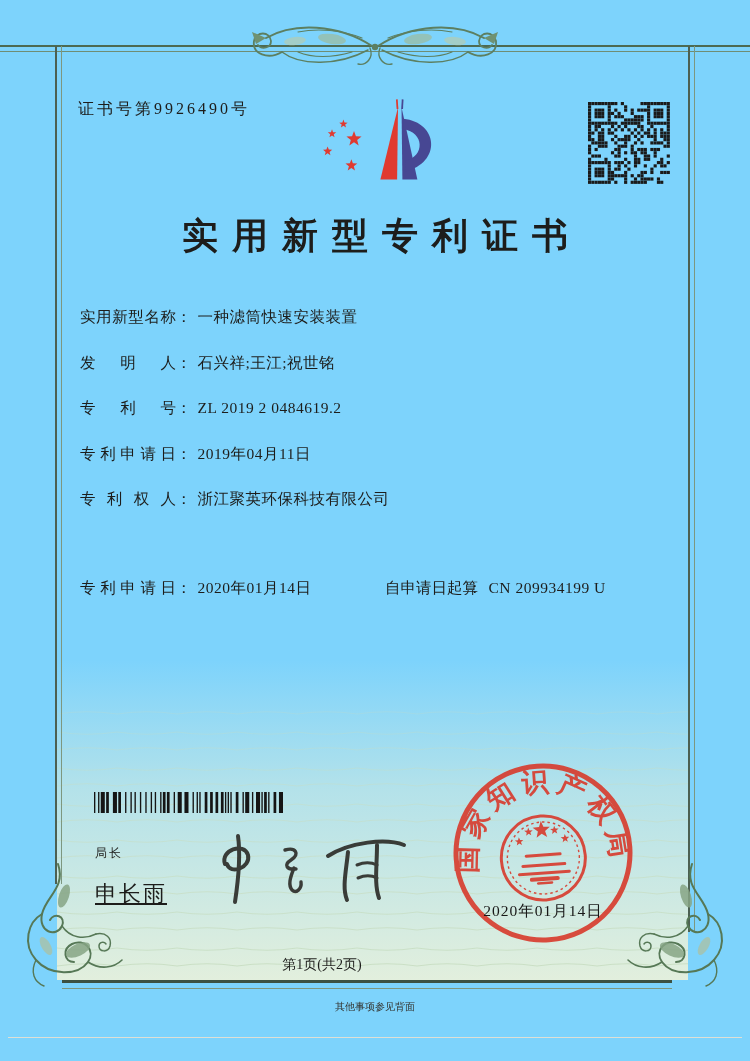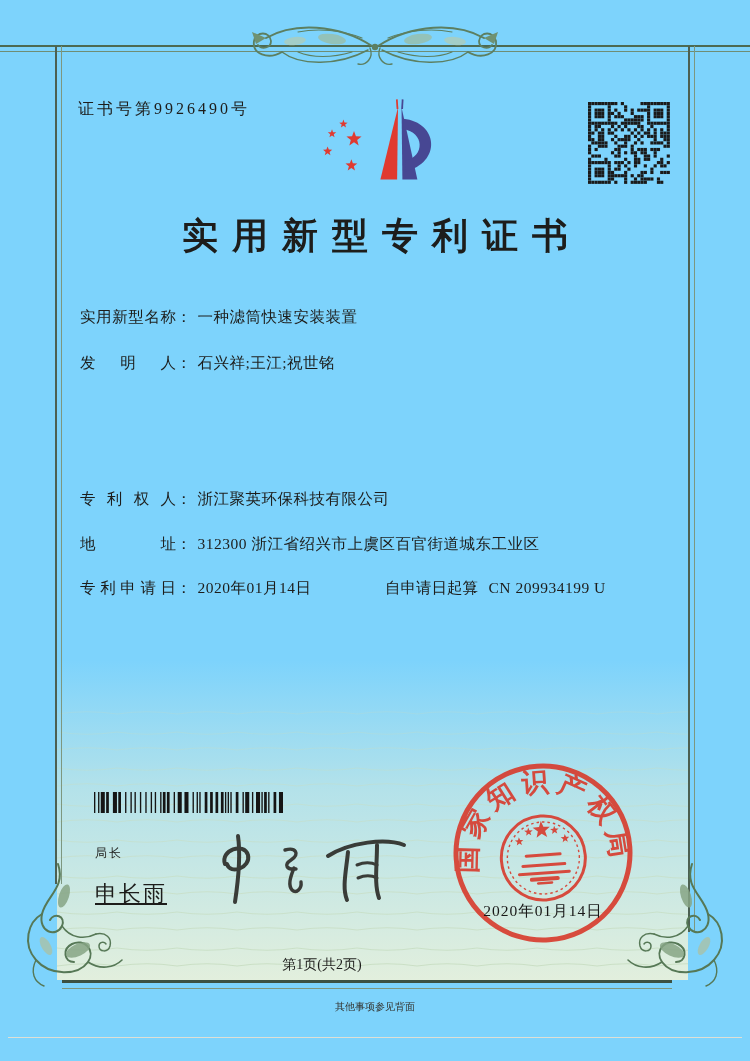--- a/index.html
+++ b/index.html
@@ -466,25 +466,28 @@
     </svg>
 
   <div class="abs title">实用新型专利证书</div>
 
   <div class="abs field-row" style="top:307px">
     <span class="field-label">实用新型名称</span><span class="field-colon">：</span><span class="field-value">一种滤筒快速安装装置</span>
   </div>
   <div class="abs field-row" style="top:353px">
     <span class="field-label">发明人</span><span class="field-colon">：</span><span class="field-value">石兴祥;王江;祝世铭</span>
   </div>
+  <div class="abs field-row" style="top:398px">
+    <span class="field-label">专利号</span><span class="field-colon">：</span><span class="field-value">ZL 2019 2 0484619.2</span>
+  </div>
+  <div class="abs field-row" style="top:444px">
+    <span class="field-label">专利申请日</span><span class="field-colon">：</span><span class="field-value">2019年04月11日</span>
+  </div>
   <div class="abs field-row" style="top:489px">
     <span class="field-label">专利权人</span><span class="field-colon">：</span><span class="field-value">浙江聚英环保科技有限公司</span>
-  </div>
-  <div class="abs field-row" style="top:534px">
-    <span class="field-label">地址</span><span class="field-colon">：</span><span class="field-value">312300 浙江省绍兴市上虞区百官街道城东工业区</span>
   </div>
   <div class="abs field-row" style="top:578px">
     <span class="field-label">专利申请日</span><span class="field-colon">：</span><span class="field-value">2020年01月14日</span>
     <span class="grant-pair2">
       <span class="field-label">自申请日起算</span><span class="field-colon">：</span><span class="field-value">CN 209934199 U</span>
     </span>
   </div>
 
 
   <svg id="barcode-svg" class="abs" width="196" height="21" viewBox="0 0 196 21">

